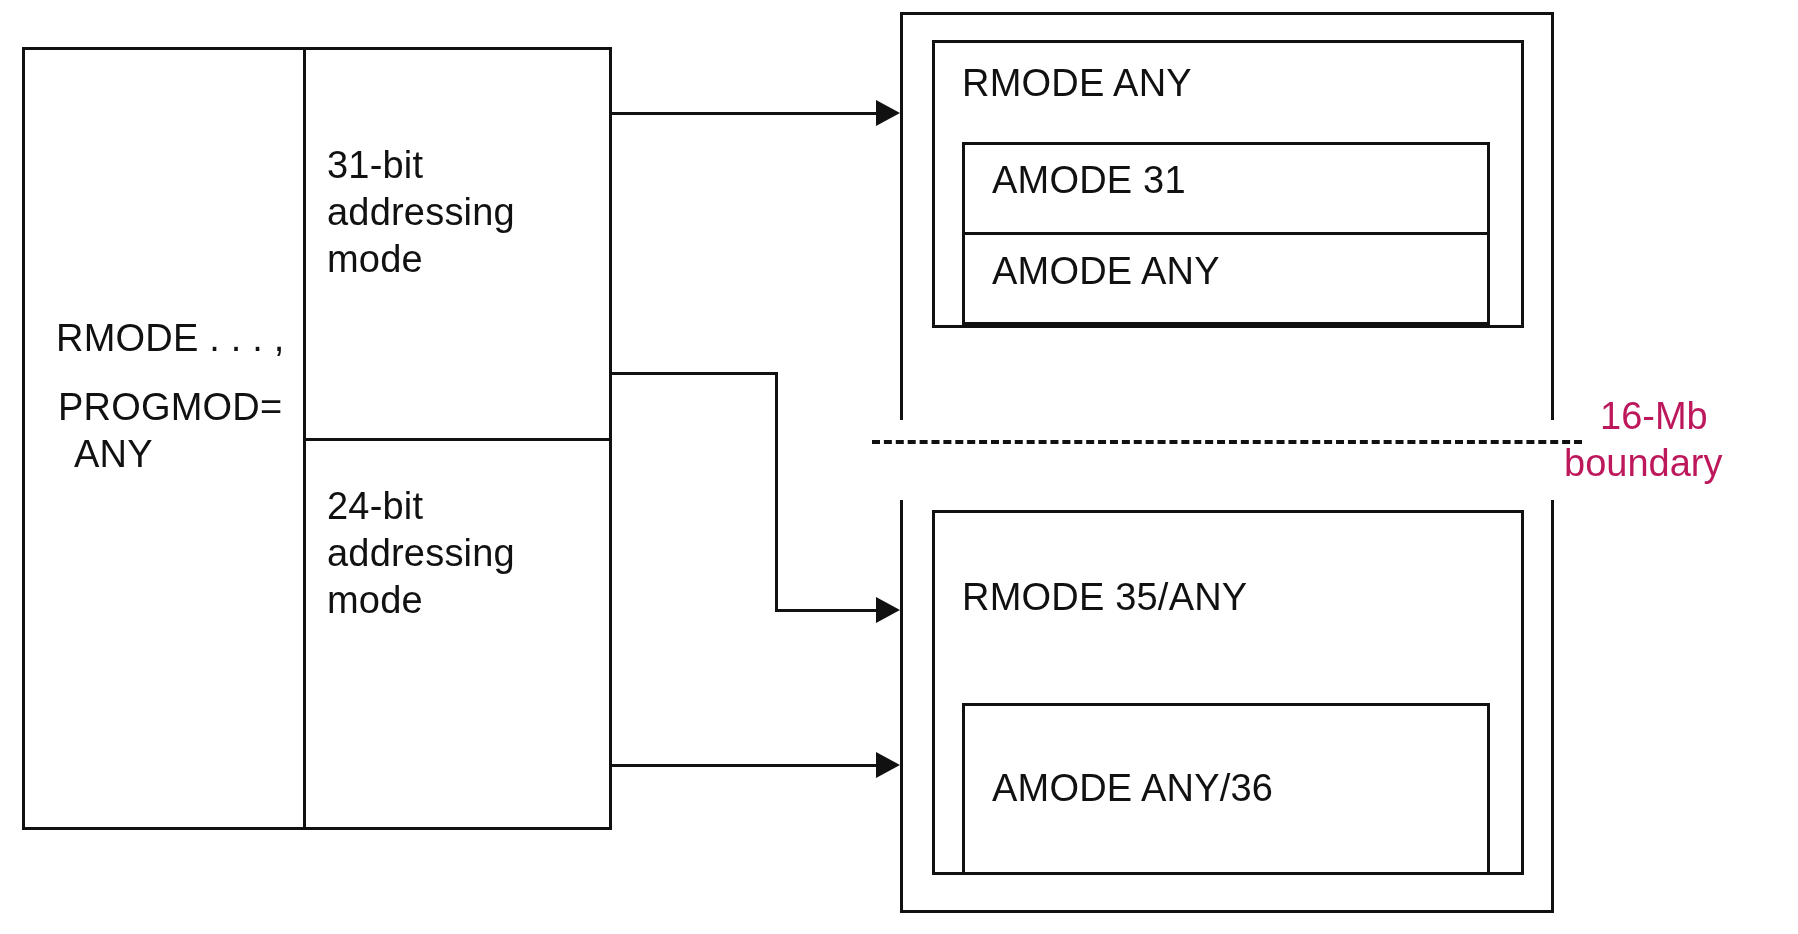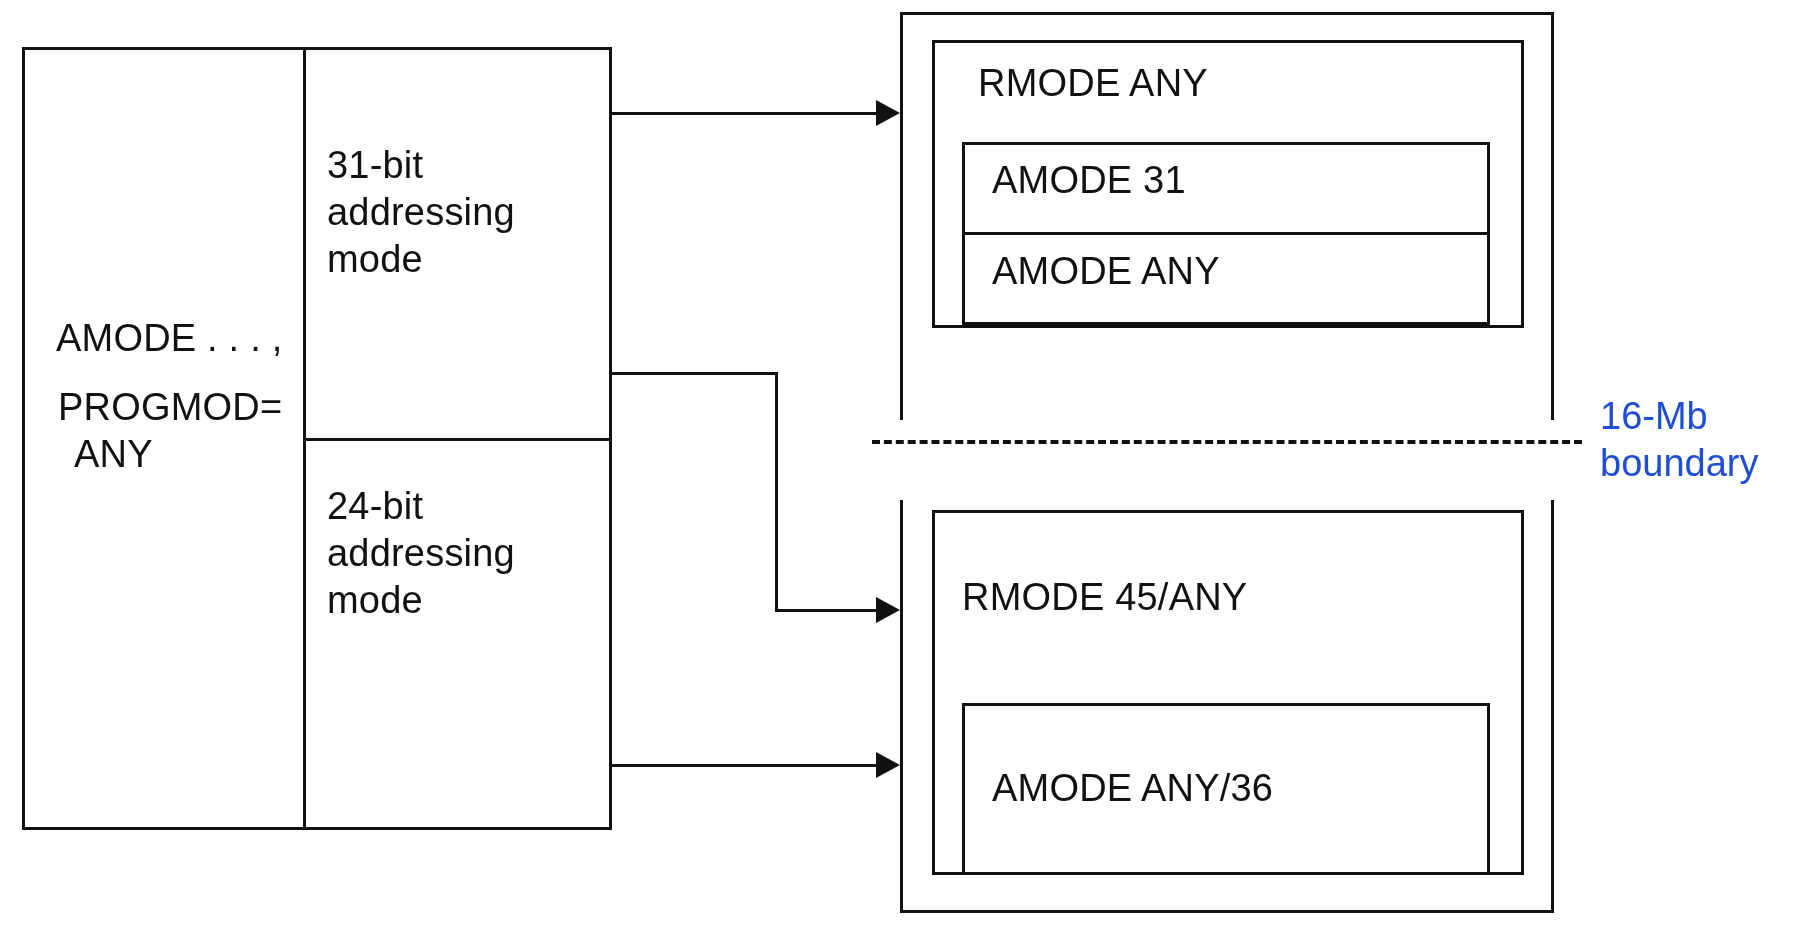--- a/index.html
+++ b/index.html
@@ -73,37 +73,37 @@
     position: absolute;
     height: 0;
     border-top: 4px dashed #111111;
   }
 
   .note {
     position: absolute;
     font-size: 38px;
     line-height: 47px;
     white-space: pre;
-    color: #1d4ed8;
+    color: #be185d;
   }
 </style>
 </head>
 <body>
 
 <div id="canvas">
 
   <div id="left-block">
 
     <div class="box" style="left:0; top:0; width:590px; height:783px;"></div>
 
     <div class="vline" style="left:281px; top:0; height:783px;"></div>
 
     <div class="hline" style="left:281px; top:391px; width:309px;"></div>
 
-    <div class="lbl" style="left:34px; top:268px;">AMODE . . . ,</div>
+    <div class="lbl" style="left:34px; top:268px;">RMODE . . . ,</div>
     <div class="lbl" style="left:36px; top:337px;">PROGMOD=</div>
     <div class="lbl lbl-ind" style="left:34px; top:384px;">ANY</div>
 
     <div class="lbl" style="left:305px; top:95px;">31-bit</div>
     <div class="lbl" style="left:305px; top:142px;">addressing</div>
     <div class="lbl" style="left:305px; top:189px;">mode</div>
 
     <div class="lbl" style="left:305px; top:436px;">24-bit</div>
     <div class="lbl" style="left:305px; top:483px;">addressing</div>
     <div class="lbl" style="left:305px; top:530px;">mode</div>
@@ -127,42 +127,42 @@
   </div>
 
   <div>
 
     <div class="hline" style="left:900px; top:12px; width:654px;"></div>
     <div class="vline" style="left:900px; top:12px; height:408px;"></div>
     <div class="vline" style="left:1551px; top:12px; height:408px;"></div>
 
     <div class="box" style="left:932px; top:40px; width:592px; height:288px;"></div>
 
-    <div class="lbl" style="left:962px; top:60px;margin-left:16px;">RMODE ANY</div>
+    <div class="lbl" style="left:962px; top:60px;">RMODE ANY</div>
 
     <div class="box" style="left:962px; top:142px; width:528px; height:183px;"></div>
     <div class="hline" style="left:962px; top:232px; width:528px;"></div>
 
     <div class="lbl" style="left:992px; top:157px;">AMODE 31</div>
     <div class="lbl" style="left:992px; top:248px;">AMODE ANY</div>
   </div>
 
   <div id="boundary-dashed" style="left:872px; top:440px; width:710px;"></div>
 
   <div class="note" style="left:1600px; top:393px;">16-Mb</div>
-  <div class="note" style="left:1600px; top:440px;text-align:right;">boundary</div>
+  <div class="note" style="left:1564px; top:440px;text-align:right;">boundary</div>
 
   <div>
 
     <div class="vline" style="left:900px; top:500px; height:413px;"></div>
     <div class="vline" style="left:1551px; top:500px; height:413px;"></div>
     <div class="hline" style="left:900px; top:910px; width:654px;"></div>
 
     <div class="box" style="left:932px; top:510px; width:592px; height:365px;"></div>
 
-    <div class="lbl" style="left:962px; top:574px;">RMODE 45/ANY</div>
+    <div class="lbl" style="left:962px; top:574px;">RMODE 35/ANY</div>
 
     <div class="box" style="left:962px; top:703px; width:528px; height:172px;"></div>
 
     <div class="lbl" style="left:992px; top:765px;">AMODE ANY/36</div>
   </div>
 
 </div>
 
 </body></html>

